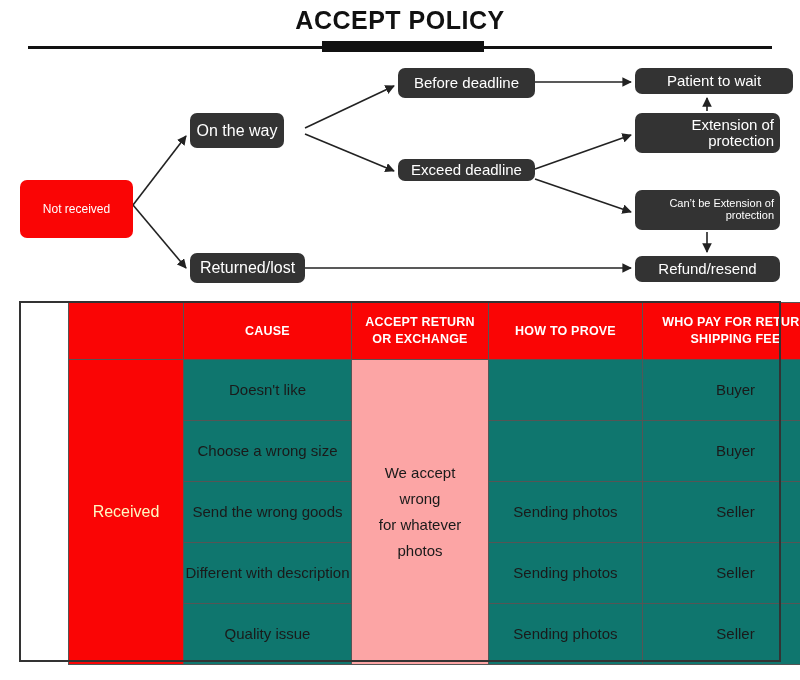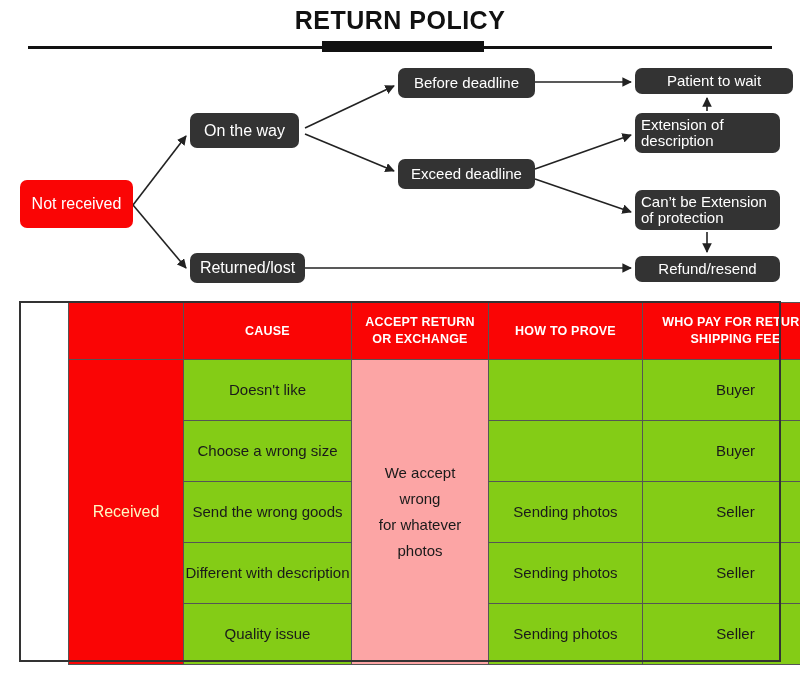--- a/index.html
+++ b/index.html
@@ -64,37 +64,37 @@
     width: 800px;
     height: 236px;
   }
   .node {
     position: absolute;
     box-sizing: border-box;
     border-radius: 7px;
     display: flex;
     align-items: center;
     justify-content: center;
-    text-align: left;
+    text-align: right;
     color: #ffffff;
     line-height: 1.08;
     padding: 2px 6px;
     font-family: "Liberation Sans", sans-serif;
   }
   .node.dark { background: #333333; }
   .node.red  { background: #fa0505; }
 
-  #node-not-received { left: 20px;  top: 124px; width: 113px; height: 48px; font-size: 16px; }
-  #node-on-the-way   { left: 190px; top: 57px;  width: 109px; height: 35px; font-size: 16px; }
+  #node-not-received { left: 20px;  top: 124px; width: 113px; height: 58px; font-size: 12px; }
+  #node-on-the-way   { left: 190px; top: 57px;  width: 94px; height: 35px; font-size: 16px; }
   #node-returned-lost{ left: 190px; top: 197px; width: 115px; height: 30px; font-size: 16px; }
   #node-before-deadline { left: 398px; top: 12px;  width: 137px; height: 30px; font-size: 15px; }
-  #node-exceed-deadline { left: 398px; top: 103px; width: 137px; height: 30px; font-size: 15px; }
+  #node-exceed-deadline { left: 398px; top: 103px; width: 137px; height: 22px; font-size: 15px; }
   #node-patient-to-wait { left: 635px; top: 12px;  width: 158px; height: 26px; font-size: 15px; }
   #node-extension       { left: 635px; top: 57px;  width: 145px; height: 40px; font-size: 15px; }
-  #node-cant-extension  { left: 635px; top: 134px; width: 145px; height: 40px; font-size: 15px; }
+  #node-cant-extension  { left: 635px; top: 134px; width: 145px; height: 40px; font-size: 11px; }
   #node-refund-resend   { left: 635px; top: 200px; width: 145px; height: 26px; font-size: 15px; }
 
   
   #policy-table {
     position: absolute;
     left: 20px;
     top: 302px;
     width: 760px;
     border-collapse: collapse;
     table-layout: fixed;
@@ -117,21 +117,21 @@
     letter-spacing: 0.2px;
   }
   #policy-table thead th.corner-cell { background: #fa0505; }
   td.received-cell {
     background: #fa0505;
     color: #fef9c3;
     font-size: 16px;
     text-align: center;
   }
   td.body-cell {
-    background: #84cc16;
+    background: #0f766e;
     color: #1a1a1a;
     font-size: 15px;
     height: 60px;
     line-height: 1.3;
   }
   td.accept-cell {
     background: #fca5a5;
     color: #1a1a1a;
     font-size: 15px;
     line-height: 1.75;
@@ -144,21 +144,21 @@
     height: 361px;
     border: 2px solid #333;
     box-sizing: border-box;
     pointer-events: none;
   }
 </style>
 </head>
 <body>
 
 <div id="title-bar">
-  <div id="page-title">RETURN POLICY</div>
+  <div id="page-title">ACCEPT POLICY</div>
   <div id="title-rule"></div>
   <div id="title-rule-accent"></div>
 </div>
 
 <div id="flowchart">
 
   <svg id="flow-svg" viewBox="0 0 800 236" xmlns="http://www.w3.org/2000/svg">
     <defs>
       <marker id="arrow" viewBox="0 0 10 10" refX="9" refY="5" markerWidth="6" markerHeight="6" orient="auto-start-reverse">
         <path d="M 0 0 L 10 5 L 0 10 z" fill="#222"></path>
@@ -187,21 +187,21 @@
       <line x1="305" y1="212" x2="631" y2="212"></line>
     </g>
   </svg>
 
   <div class="node red" id="node-not-received">Not received</div>
   <div class="node dark" id="node-on-the-way">On the way</div>
   <div class="node dark" id="node-returned-lost">Returned/lost</div>
   <div class="node dark" id="node-before-deadline">Before deadline</div>
   <div class="node dark" id="node-exceed-deadline">Exceed deadline</div>
   <div class="node dark" id="node-patient-to-wait">Patient to wait</div>
-  <div class="node dark" id="node-extension">Extension of description</div>
+  <div class="node dark" id="node-extension">Extension of protection</div>
   <div class="node dark" id="node-cant-extension">Can’t be Extension of protection</div>
   <div class="node dark" id="node-refund-resend">Refund/resend</div>
 </div>
 
 <table id="policy-table">
   <colgroup>
     <col style="width:115px">
     <col style="width:168px">
     <col style="width:137px">
     <col style="width:154px">

